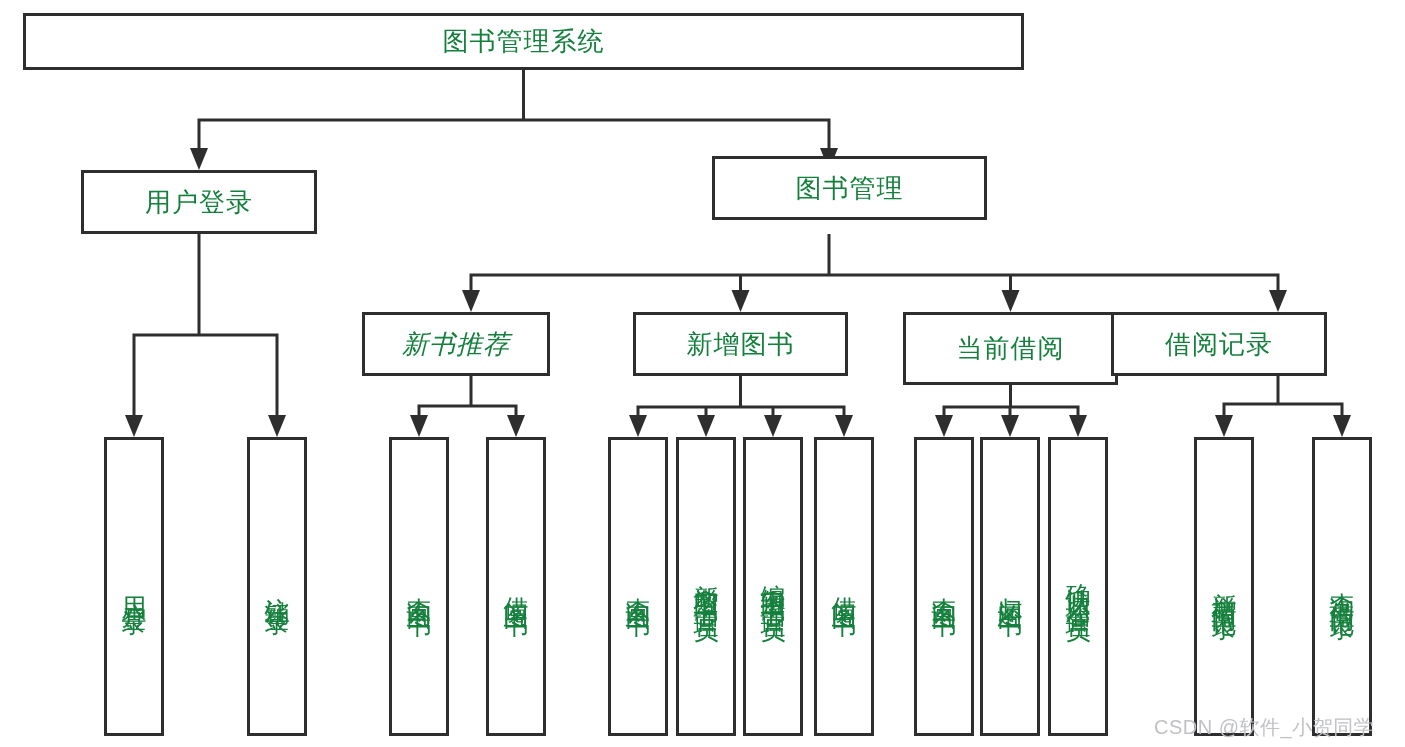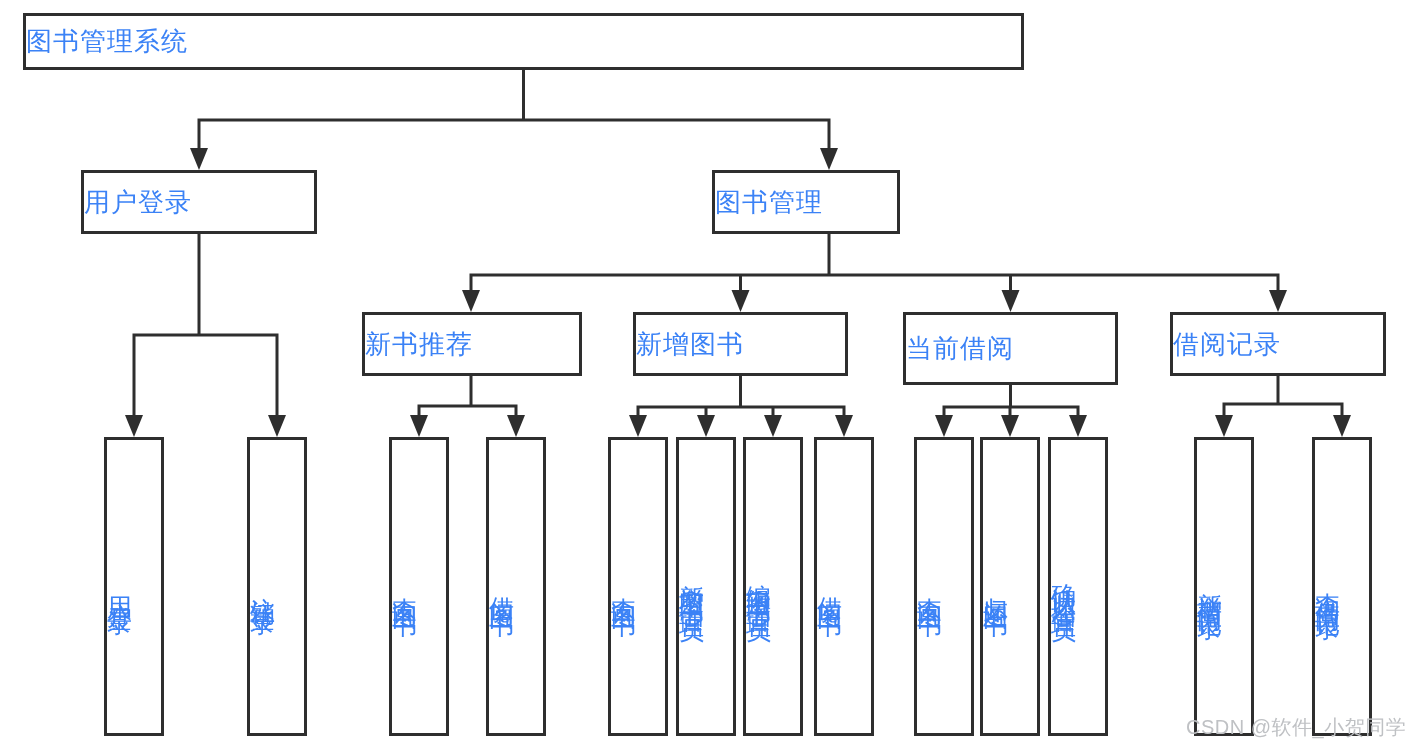--- a/index.html
+++ b/index.html
@@ -22,22 +22,22 @@
     width: 1405px;
     height: 747px;
   }
   .box {
     position: absolute;
     box-sizing: border-box;
     border: 3px solid #2e2e2e;
     background: #ffffff;
     display: flex;
     align-items: center;
-    justify-content: flex-start;
-    color: #3b82f6;
+    justify-content: center;
+    color: #15803d;
   }
   .hbox .htext {
     font-size: 26px;
     letter-spacing: 1px;
     white-space: nowrap;
   }
   .leaf {
     border-width: 3px;
   }
   .leaf .vtext {
@@ -45,43 +45,43 @@
     text-orientation: mixed;
     font-size: 25px;
     letter-spacing: 5px;
     line-height: 1;
     white-space: nowrap;
   }
   
   #b-root           { left: 23px;   top: 13px;  width: 1001px; height: 57px; }
   
   #b-user-login     { left: 81px;   top: 170px; width: 236px;  height: 64px; }
-  #b-book-mgmt      { left: 712px;  top: 170px; width: 188px;  height: 64px; }
-  
-  #b-new-book-rec   { left: 362px;  top: 312px; width: 220px;  height: 64px; }
+  #b-book-mgmt      { left: 712px;  top: 156px; width: 275px;  height: 64px; }
+  
+  #b-new-book-rec   { left: 362px;  top: 312px; width: 188px;  height: 64px; font-style: italic; }
   #b-book-borrow    { left: 633px;  top: 312px; width: 215px;  height: 64px; }
   #b-current-borrow { left: 903px;  top: 312px; width: 215px;  height: 73px; }
-  #b-borrow-record  { left: 1170px; top: 312px; width: 216px;  height: 64px; }
+  #b-borrow-record  { left: 1111px; top: 312px; width: 216px;  height: 64px; }
   
   #b-l1  { left: 104px;  top: 437px; width: 60px; height: 299px; }
   #b-l2  { left: 247px;  top: 437px; width: 60px; height: 299px; }
   #b-l3  { left: 389px;  top: 437px; width: 60px; height: 299px; }
   #b-l4  { left: 486px;  top: 437px; width: 60px; height: 299px; }
   #b-l5  { left: 608px;  top: 437px; width: 60px; height: 299px; }
   #b-l6  { left: 676px;  top: 437px; width: 60px; height: 299px; }
   #b-l7  { left: 743px;  top: 437px; width: 60px; height: 299px; }
   #b-l8  { left: 814px;  top: 437px; width: 60px; height: 299px; }
   #b-l9  { left: 914px;  top: 437px; width: 60px; height: 299px; }
   #b-l10 { left: 980px;  top: 437px; width: 60px; height: 299px; }
   #b-l11 { left: 1048px; top: 437px; width: 60px; height: 299px; }
   #b-l12 { left: 1194px; top: 437px; width: 60px; height: 299px; }
   #b-l13 { left: 1312px; top: 437px; width: 60px; height: 299px; }
   .watermark {
     position: absolute;
-    left: 1186px;
+    left: 1154px;
     top: 714px;
     font-size: 20px;
     letter-spacing: 0.5px;
     color: #bfc1c4;
     white-space: nowrap;
     z-index: 5;
   }
 </style>
 </head>
 <body>

